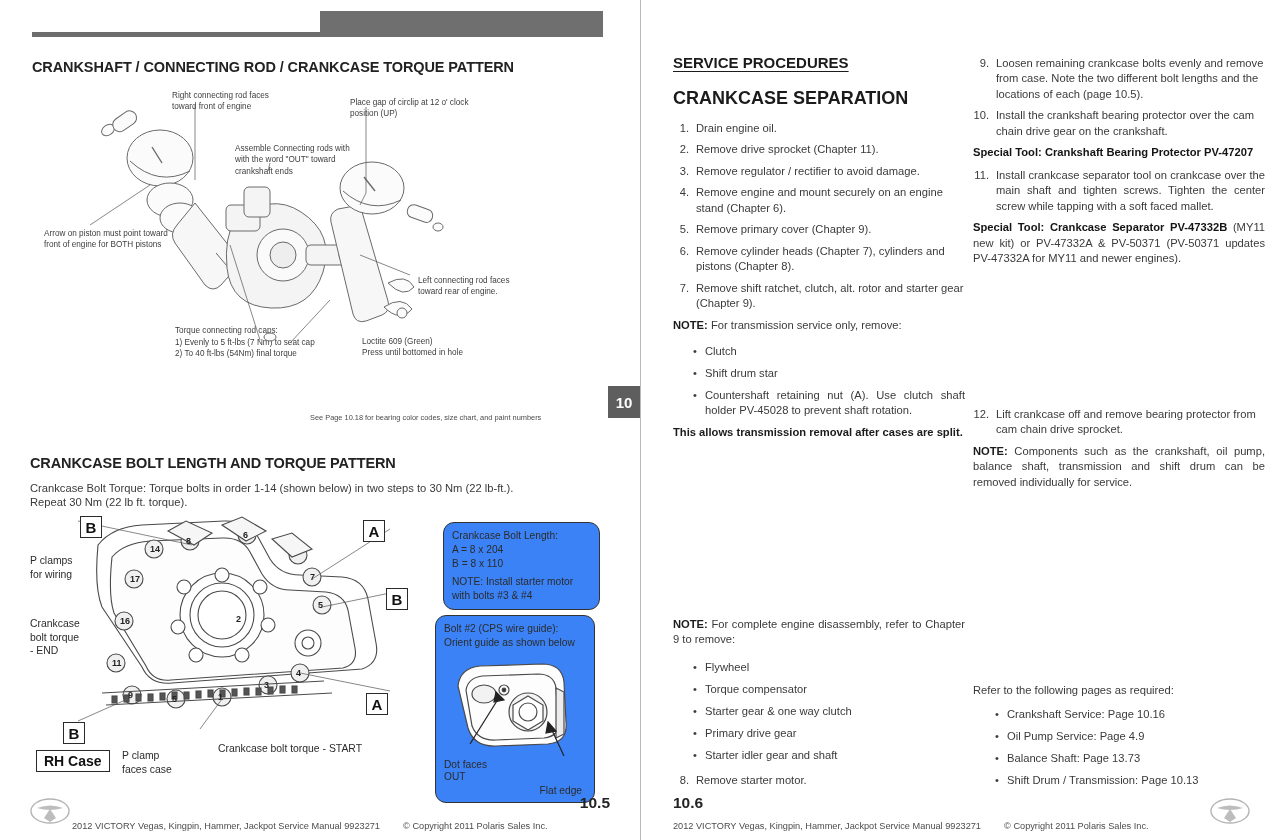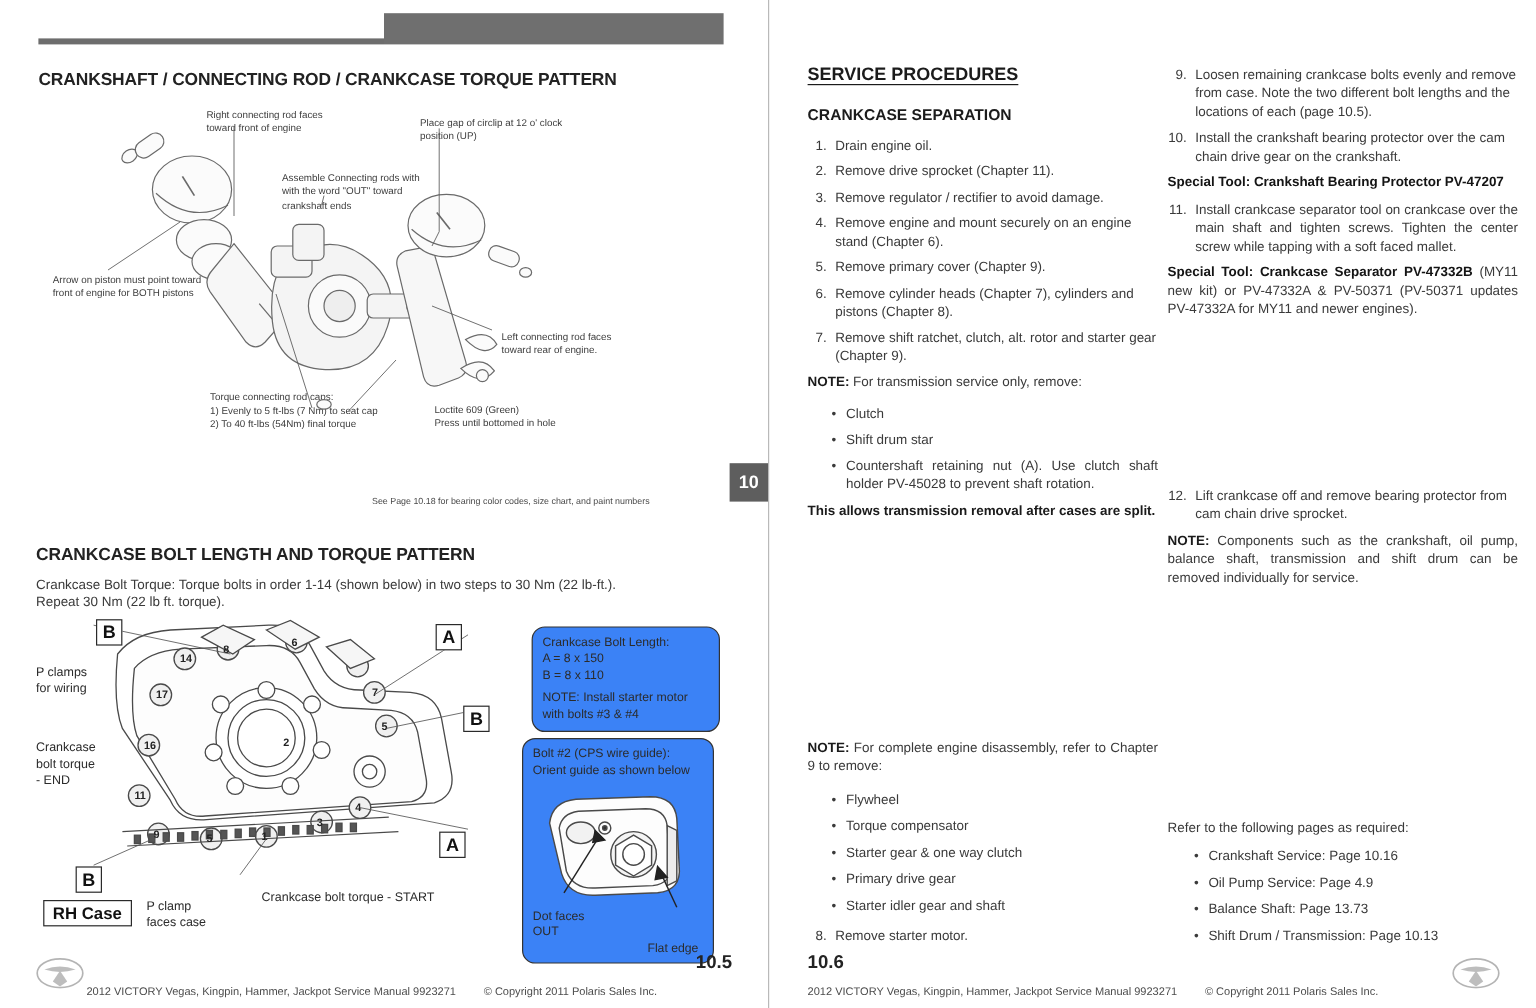--- a/index.html
+++ b/index.html
@@ -32,21 +32,21 @@
 
   
   .h1 {
     font-size: 14.5px; font-weight: bold; color: #222;
     letter-spacing: -0.1px;
   }
   .h2-underline {
     font-size: 15px; font-weight: bold; color: #1b1b1b;
     text-decoration: underline; text-underline-offset: 3px;
   }
-  .h3 { font-size: 13px; font-weight: bold; color: #1b1b1b; }
+  .h3 { font-size: 18px; font-weight: bold; color: #1b1b1b; }
   .body { font-size: 11.2px; color: #3a3a3a; line-height: 1.38; }
   .body-j { text-align: justify; }
   .tiny { font-size: 7.4px; color: #4a4a4a; line-height: 1.45; }
 
   
   ol.steps { list-style: none; }
   ol.steps > li {
     display: flex; gap: 7px; margin-bottom: 6px;
     font-size: 11.2px; color: #3a3a3a; line-height: 1.38;
   }
@@ -298,21 +298,21 @@
 bolt torque
 - END</div>
 
     <div class="ann" style="left:122px; top:749px; width:90px; white-space:pre-line;">P clamp
 faces case</div>
 
     <div class="ann" style="left:218px; top:742px; width:220px;">Crankcase bolt torque - START</div>
 
     <div class="callout" style="left:443px; top:522px; width:157px; height:88px;">
       <div class="ln">Crankcase Bolt Length:</div>
-      <div class="ln">A = 8 x 150</div>
+      <div class="ln">A = 8 x 204</div>
       <div class="ln">B = 8 x 110</div>
       <div class="ln" style="margin-top:5px; white-space:pre-line;">NOTE: Install starter motor
 with bolts #3 &amp; #4</div>
     </div>
 
     <div class="callout" style="left:435px; top:615px; width:160px; height:188px;">
       <div class="ln">Bolt #2 (CPS wire guide):</div>
       <div class="ln">Orient guide as shown below</div>
       <svg width="144" height="112" viewBox="0 0 144 112" style="margin-top:2px;">
         <g stroke="#4a4a4a" stroke-width="1.2" fill="#fdfdfd">

